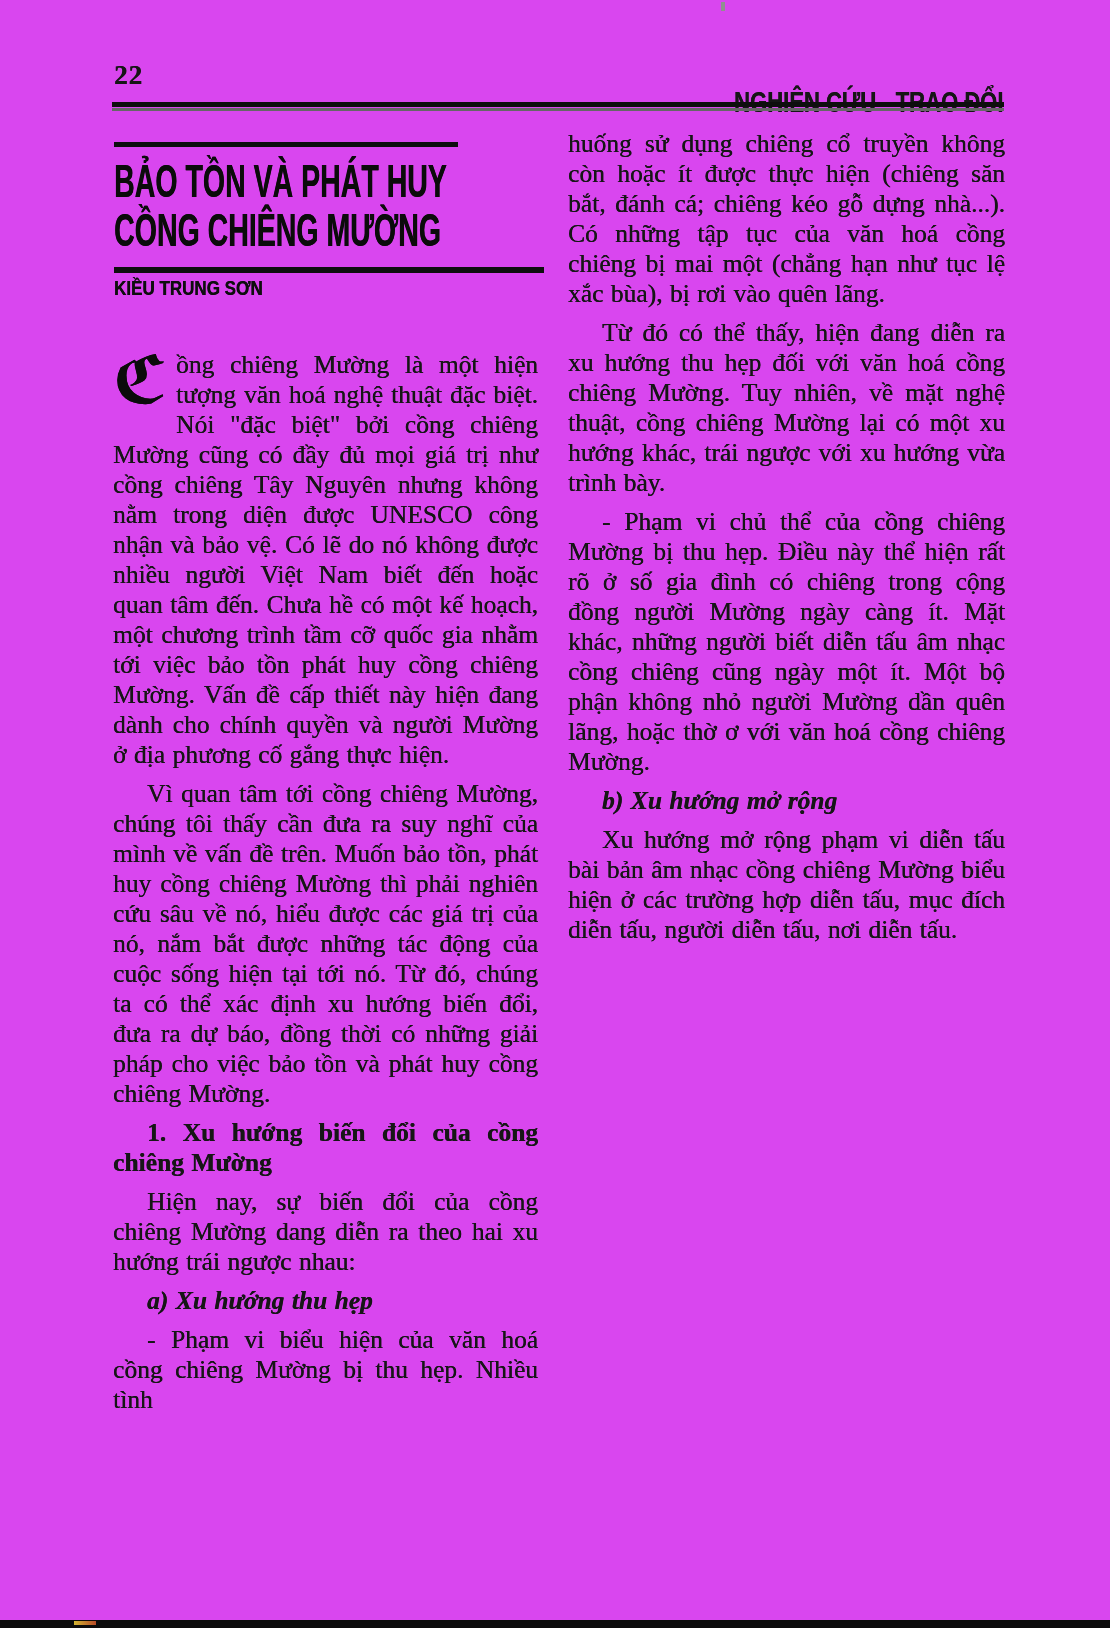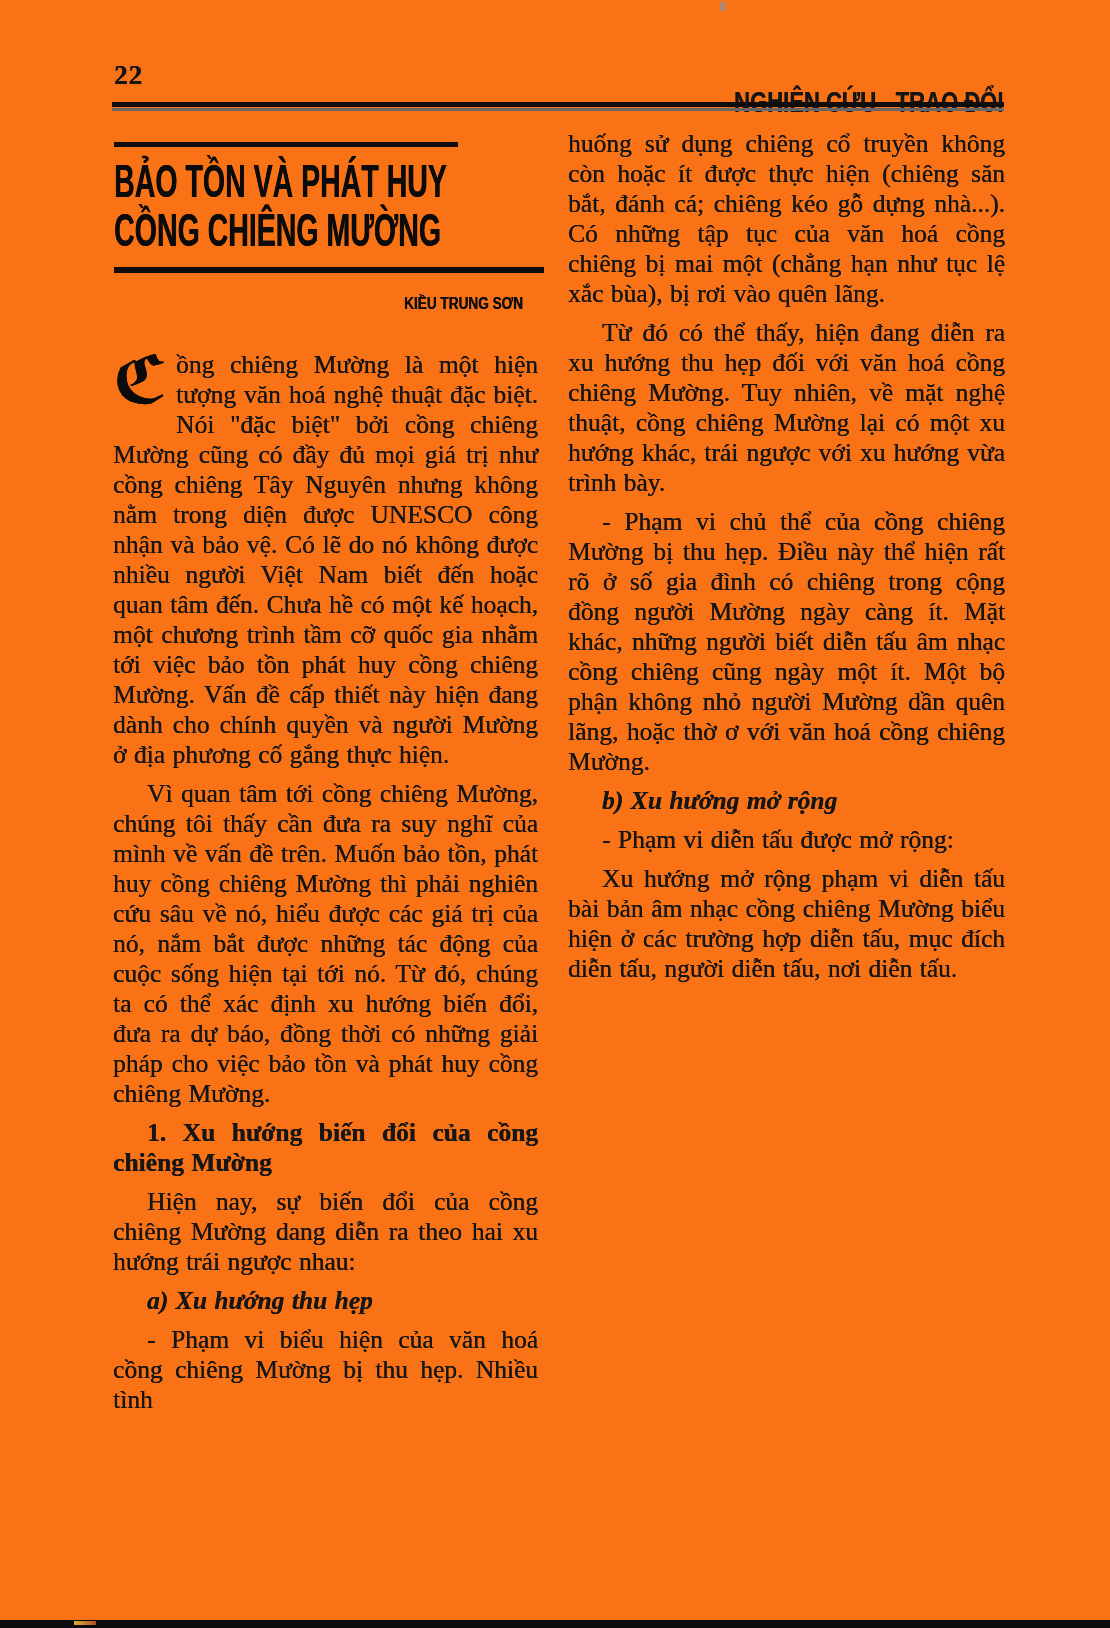--- a/index.html
+++ b/index.html
@@ -1,21 +1,21 @@
 <!DOCTYPE html>
 <html><head>
 <meta charset="utf-8">
 <style>
   html,body{margin:0;padding:0;}
   body{
     width:1110px;height:1628px;position:relative;background:#ffffff;
     font-family:"Liberation Serif","DejaVu Serif",serif;color:#161616;
     -webkit-font-smoothing:antialiased;
   }
-  .page{position:absolute;inset:0;background:#f97316;overflow:hidden;}
+  .page{position:absolute;inset:0;background:#d946ef;overflow:hidden;}
 
   
   .pagenum{
     position:absolute;left:114px;top:60px;
     font-family:"Liberation Serif","DejaVu Serif",serif;
     font-weight:bold;font-size:27px;letter-spacing:1px;
     text-shadow:0.4px 0 0 currentColor;
   }
   .section-header{
     position:absolute;right:107px;top:58px;
@@ -24,35 +24,35 @@
   }
   .section-header .cond{
     display:inline-block;transform:scaleX(0.76);transform-origin:right center;
     white-space:nowrap;text-shadow:0.4px 0 0 currentColor;
   }
   .header-rule{position:absolute;left:112px;top:102px;width:892px;}
   .header-rule .l1{height:5px;background:#0e0e0e;}
   .header-rule .l2{height:3px;background:#666;margin-top:1px;}
 
   
-  .titleblock{position:absolute;left:114px;top:142px;width:430px;text-align:right;}
+  .titleblock{position:absolute;left:114px;top:142px;width:430px;}
   .rule-top{width:344px;height:5px;background:#0e0e0e;}
   .titleblock h1{
     margin:10px 0 0 0;
     font-family:"Liberation Sans","DejaVu Sans",sans-serif;
     font-weight:bold;font-size:46px;line-height:49px;color:#0b0b0b;
   }
   .titleblock h1 .cond{
     display:inline-block;transform:scaleX(0.62);transform-origin:left center;
     white-space:nowrap;text-shadow:0.6px 0 0 currentColor;
   }
   .rule-bottom{width:430px;height:6px;background:#0e0e0e;margin-top:12px;}
   .author{
-    margin-top:22px;font-family:"Liberation Sans","DejaVu Sans",sans-serif;
-    font-weight:bold;font-size:16px;color:#0e0e0e;
+    margin-top:4px;font-family:"Liberation Sans","DejaVu Sans",sans-serif;
+    font-weight:bold;font-size:20px;color:#0e0e0e;
   }
   .author .cond2{
     display:inline-block;transform:scaleX(0.85);transform-origin:left center;
     white-space:nowrap;text-shadow:0.4px 0 0 currentColor;
   }
 
   
   .col{
     position:absolute;text-align:justify;
     font-size:25.5px;line-height:30px;
@@ -116,21 +116,20 @@
     <p>Hiện nay, sự biến đổi của cồng chiêng Mường dang diễn ra theo hai xu hướng trái ngược nhau:</p>
     <p class="h-sub">a) Xu hướng thu hẹp</p>
     <p class="cont">- Phạm vi biểu hiện của văn hoá cồng chiêng Mường bị thu hẹp. Nhiều tình</p>
   </section>
 
   <section class="col col-right">
     <p class="noind">huống sử dụng chiêng cổ truyền không còn hoặc ít được thực hiện (chiêng săn bắt, đánh cá; chiêng kéo gỗ dựng nhà...). Có những tập tục của văn hoá cồng chiêng bị mai một (chẳng hạn như tục lệ xắc bùa), bị rơi vào quên lãng.</p>
     <p>Từ đó có thể thấy, hiện đang diễn ra xu hướng thu hẹp đối với văn hoá cồng chiêng Mường. Tuy nhiên, về mặt nghệ thuật, cồng chiêng Mường lại có một xu hướng khác, trái ngược với xu hướng vừa trình bày.</p>
     <p>- Phạm vi chủ thể của cồng chiêng Mường bị thu hẹp. Điều này thể hiện rất rõ ở số gia đình có chiêng trong cộng đồng người Mường ngày càng ít. Mặt khác, những người biết diễn tấu âm nhạc cồng chiêng cũng ngày một ít. Một bộ phận không nhỏ người Mường dần quên lãng, hoặc thờ ơ với văn hoá cồng chiêng Mường.</p>
     <p class="h-sub">b) Xu hướng mở rộng</p>
-    <p>- Phạm vi diễn tấu được mở rộng:</p>
     <p>Xu hướng mở rộng phạm vi diễn tấu bài bản âm nhạc cồng chiêng Mường biểu hiện ở các trường hợp diễn tấu, mục đích diễn tấu, người diễn tấu, nơi diễn tấu.</p>
   </section>
 
   <div class="bottom-strip">
     <span class="speck"></span>
   </div>
 
 </div>
 
 </body></html>

